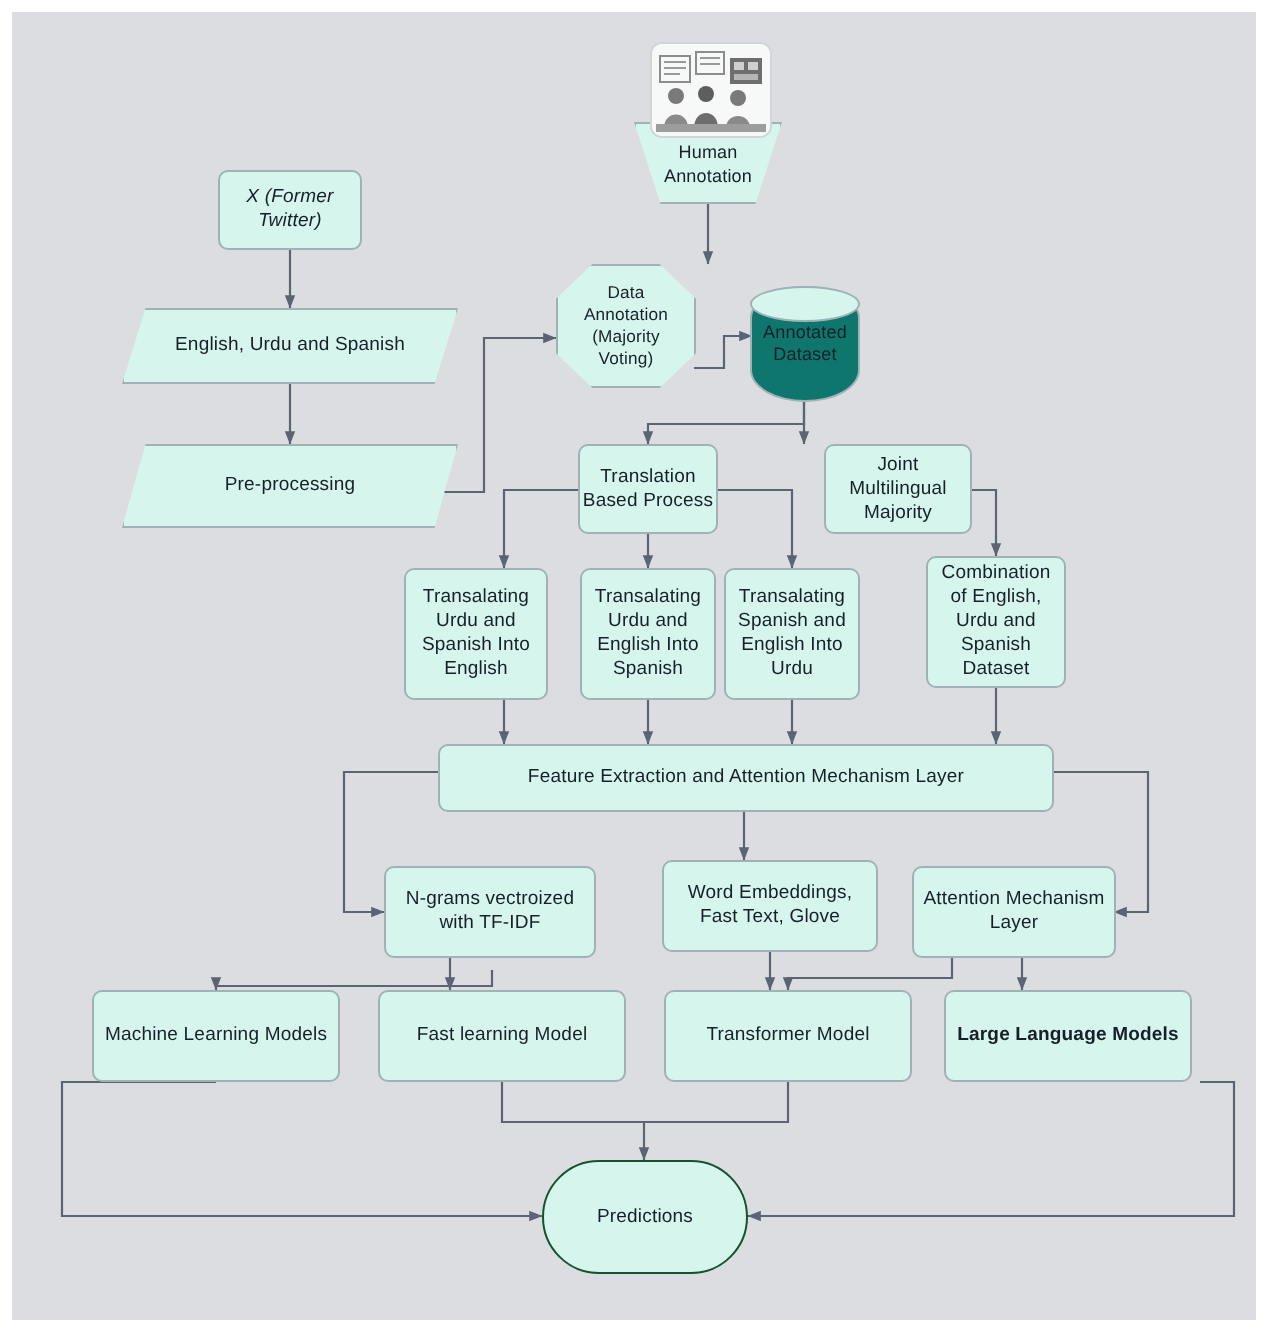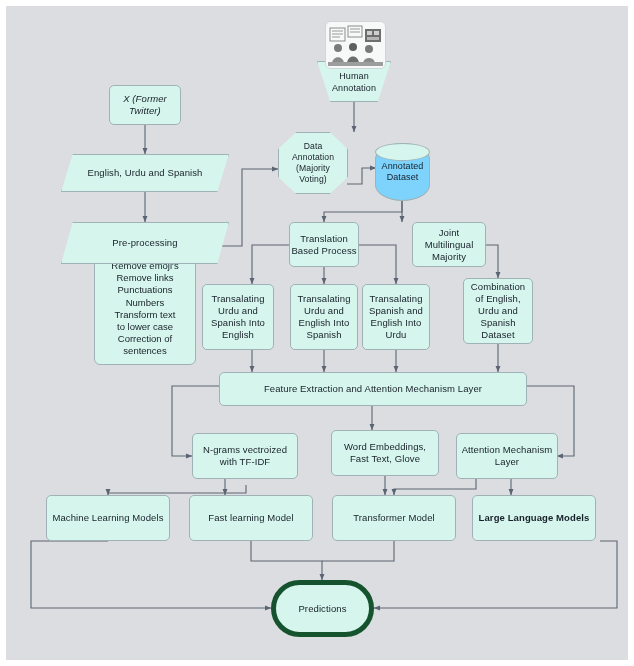--- a/index.html
+++ b/index.html
@@ -37,33 +37,33 @@
     background:#d6f5ec;
     border:1px solid #9fb2b6;
     clip-path:polygon(26% 0,74% 0,100% 28%,100% 72%,74% 100%,26% 100%,0 72%,0 28%);
   }
   .trap{
     background:#d6f5ec;
     border:1px solid #9fb2b6;
     clip-path:polygon(0 0,100% 0,82% 100%,18% 100%);
   }
   .cyl{
-    background:#7dd3fc;
+    background:#0f766e;
     border:1px solid #9fb2b6;
     border-radius:50%/16px;
   }
   .cyl .caplid{
     position:absolute;left:-1px;right:-1px;top:-1px;height:16px;
     border:1px solid #9fb2b6;border-radius:50%/50%;
     background:#d6f5ec;
   }
   .cyl .cyltext{position:relative;z-index:3;width:100%;}
   .stad{
     background:#d6f5ec;
-    border:5px solid #14532d;
+    border:1px solid #14532d;
     border-radius:40px/40px;
   }
   .thumb{
     position:absolute;
     background:#f4f6f7;
     border:1px solid #cfd6d8;
     border-radius:6px;
     overflow:hidden;
     z-index:3;
   }
@@ -151,28 +151,20 @@
          clip-path:polygon(7% 0,100% 0,93% 100%,0 100%);background:#d6f5ec;"></div>
     <span style="position:relative;z-index:2;">English, Urdu and Spanish</span>
   </div>
 
   <div class="node" style="left:55px;top:216px;width:168px;height:42px;">
     <div class="para" style="position:absolute;left:0;top:0;right:0;bottom:0;
          clip-path:polygon(7% 0,100% 0,93% 100%,0 100%);background:#d6f5ec;"></div>
     <span style="position:relative;z-index:2;">Pre-processing</span>
   </div>
 
-  <div class="prelist" style="left:88px;top:250px;width:100px;height:104px;white-space:pre-line;">Remove emoji's
-Remove links
-Punctuations
-Numbers
-Transform text
-to lower case
-Correction of
-sentences</div>
 
   <div class="thumb" style="left:319px;top:15px;width:59px;height:46px;">
     <svg width="59" height="46" viewBox="0 0 59 46">
       <rect width="59" height="46" fill="#f7f8f8"></rect>
       <rect x="4" y="6" width="15" height="13" fill="none" stroke="#8c8c8c" stroke-width="1"></rect>
       <line x1="6" y1="9" x2="17" y2="9" stroke="#9a9a9a"></line>
       <line x1="6" y1="12" x2="17" y2="12" stroke="#9a9a9a"></line>
       <line x1="6" y1="15" x2="14" y2="15" stroke="#9a9a9a"></line>
       <rect x="22" y="4" width="14" height="11" fill="none" stroke="#8c8c8c"></rect>
       <line x1="24" y1="7" x2="34" y2="7" stroke="#9a9a9a"></line>

